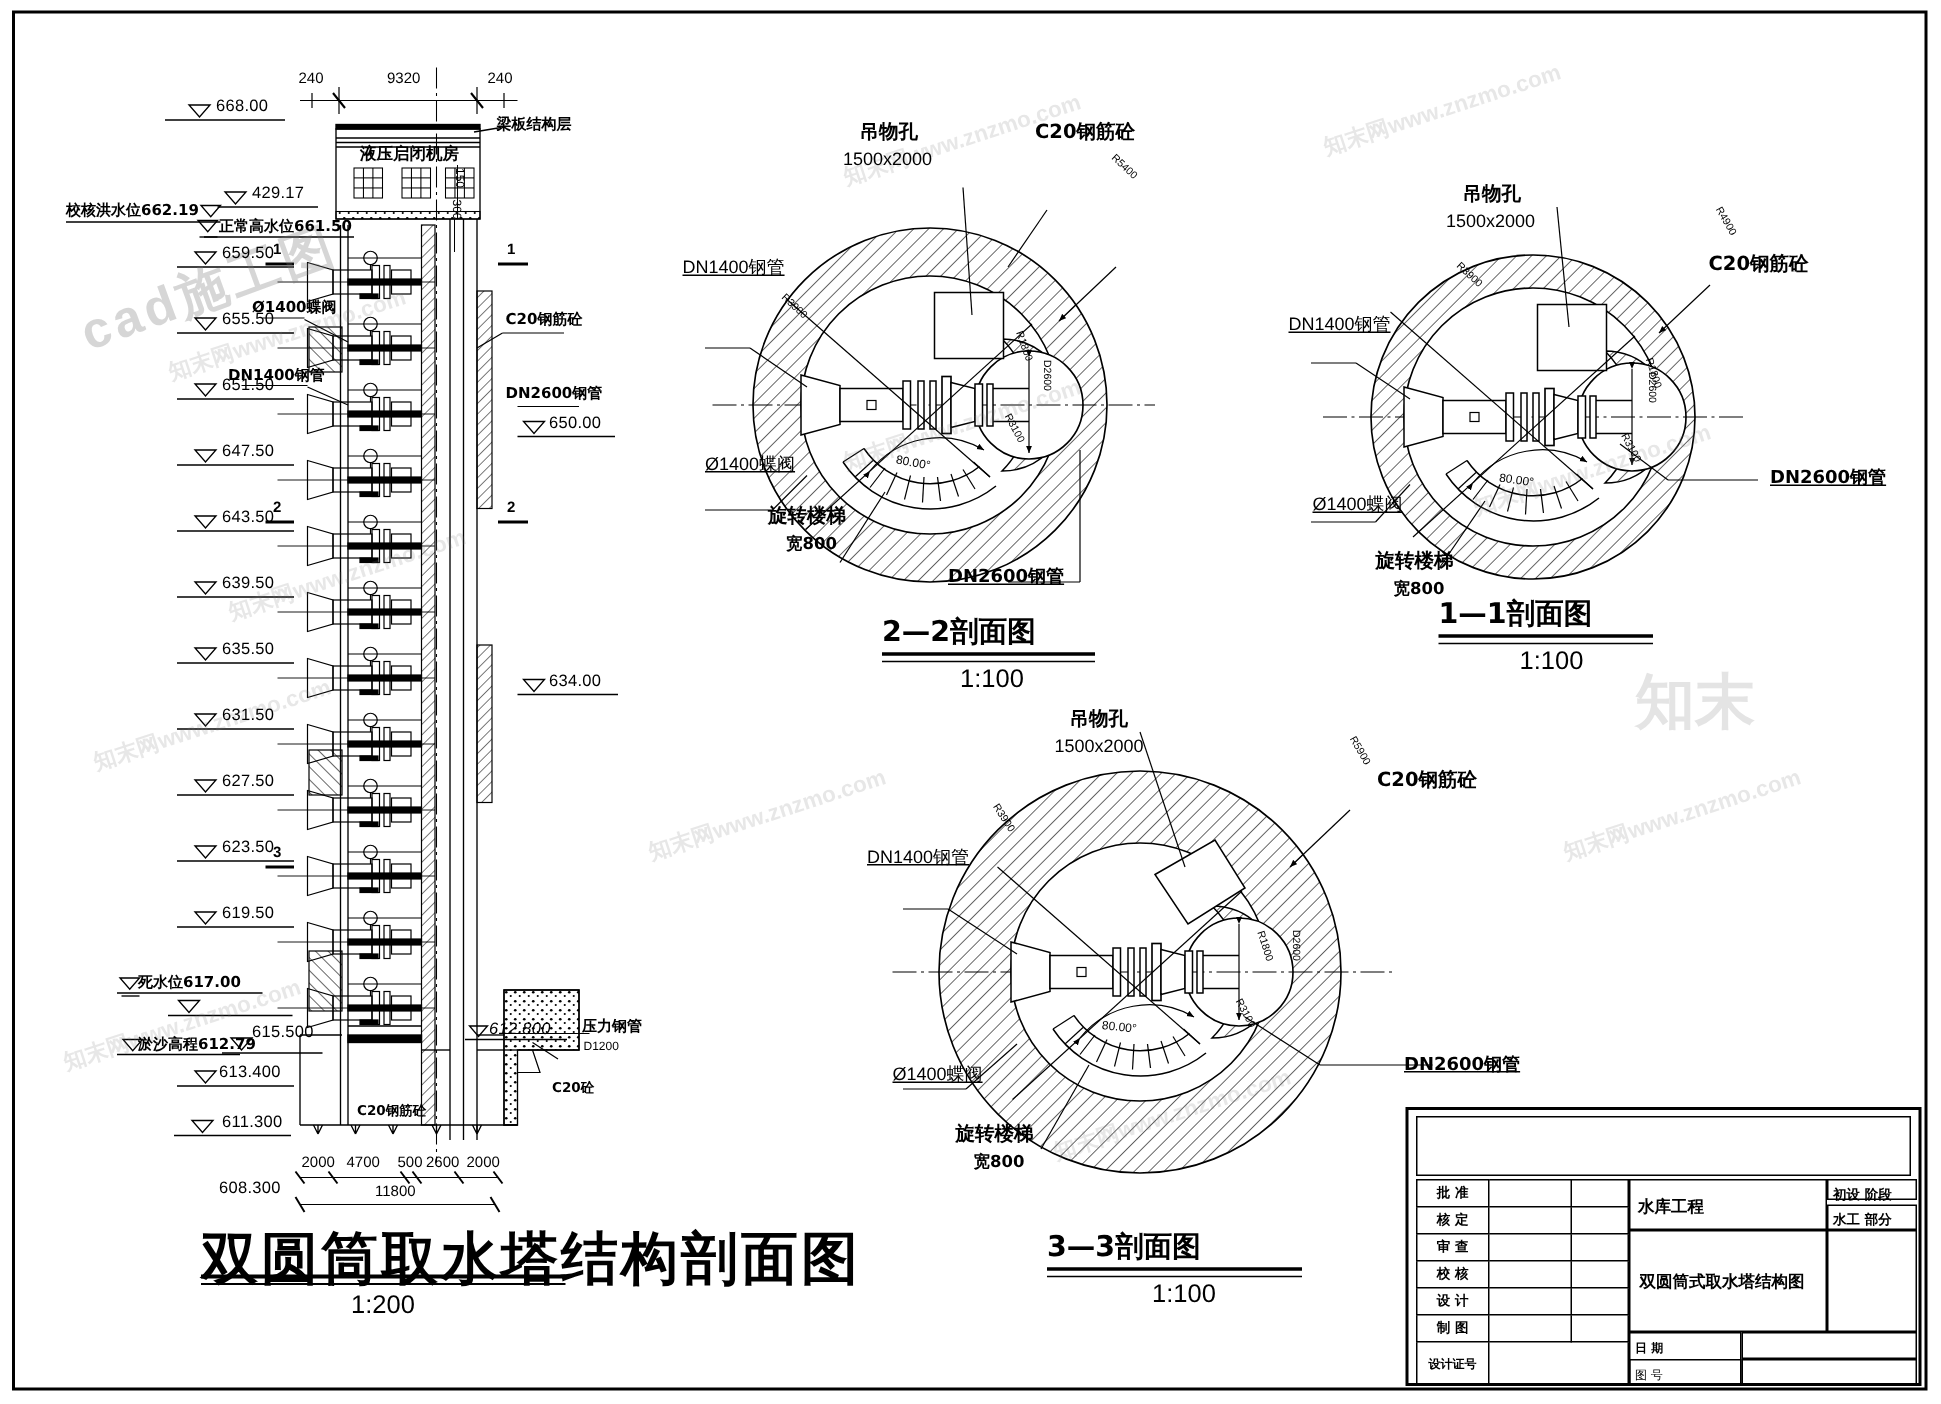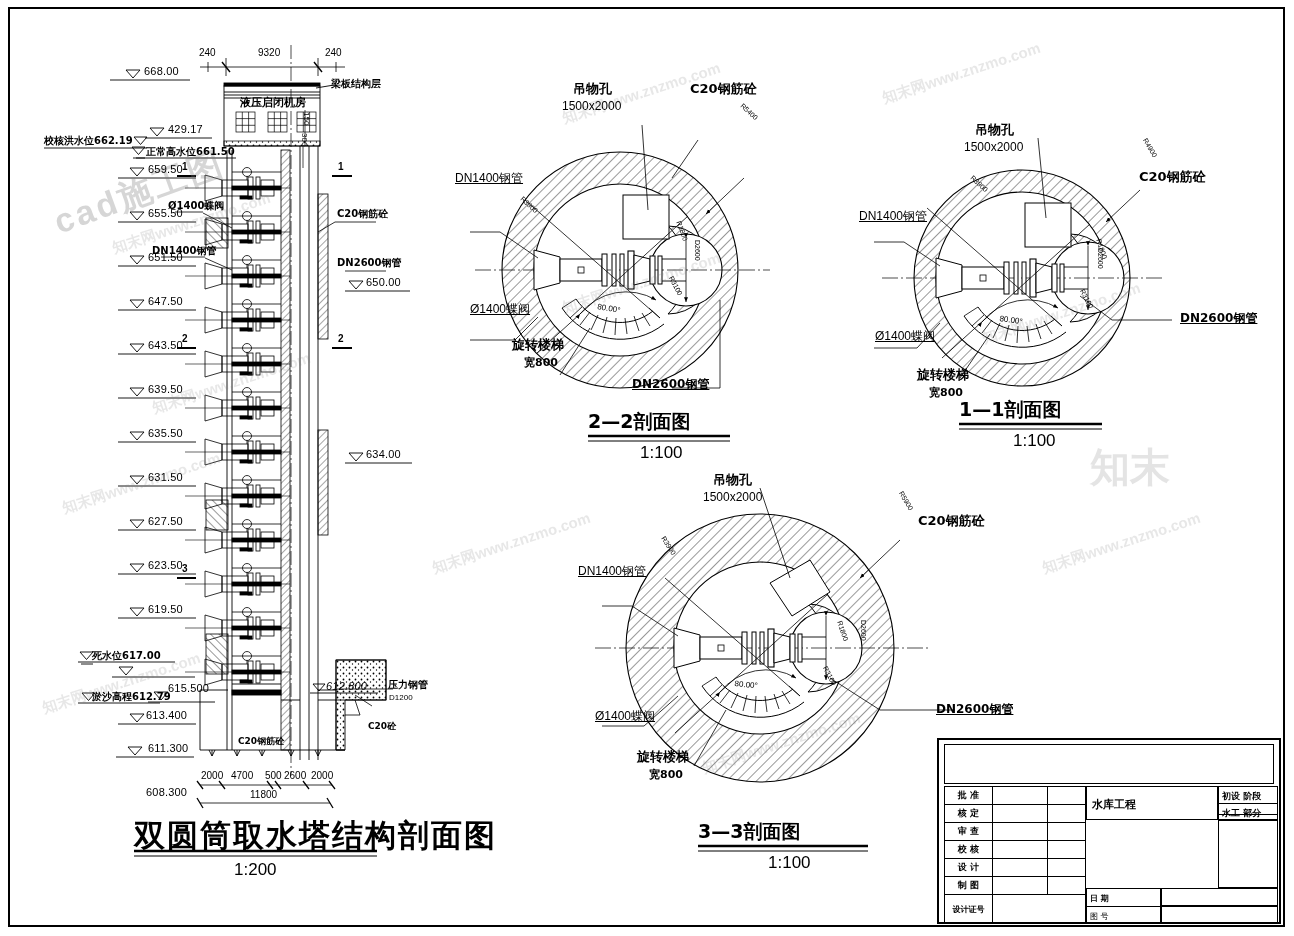--- a/index.html
+++ b/index.html
@@ -7,21 +7,21 @@
        font-family:"Liberation Sans","DejaVu Sans",sans-serif;color:#000;}
   #sheet{position:absolute;left:0;top:0;width:1294px;height:936px;}
   .frame{position:absolute;left:8px;top:7px;width:1277px;height:920px;border:2px solid #000;box-sizing:border-box;}
   svg{position:absolute;left:0;top:0;width:1294px;height:936px;overflow:visible;}
   .lbl{position:absolute;white-space:nowrap;line-height:1;}
   .cn{font-family:"DejaVu Sans","Liberation Sans",sans-serif;font-weight:bold;}
   .elev{font-size:11px;letter-spacing:.2px;}
   .dim{font-size:10px;}
   .tiny{font-size:8px;}
   .tiny2{font-size:7px;}
-  .big{font-size:31px;font-weight:bold;letter-spacing:2px;}
+  .big{font-size:38px;font-weight:bold;letter-spacing:2px;}
   .med{font-size:19px;font-weight:bold;}
   .scale{font-size:17px;}
   .rot{transform-origin:left top;}
   .wm{position:absolute;color:rgba(120,120,120,.18);font-size:15px;white-space:nowrap;
       transform:rotate(-18deg);transform-origin:left top;pointer-events:none;font-weight:bold;}
   .wmbig{position:absolute;color:rgba(130,130,130,.22);font-size:52px;font-weight:bold;
       white-space:nowrap;pointer-events:none;font-family:"DejaVu Sans",sans-serif;}
   .wmid{position:absolute;color:rgba(120,120,120,.30);font-size:34px;font-weight:bold;
       letter-spacing:3px;white-space:nowrap;pointer-events:none;}
   table.tb{position:absolute;border-collapse:collapse;}
@@ -746,21 +746,24 @@
       <tr style="height:28px;">
             <td style="font-size:8px;height:28px;">设计证号</td>
             <td colspan="2"></td>
           </tr>
     </tbody>
       </table>
 
     <div style="position:absolute;left:147px;top:46px;width:132px;height:34px;border:1px solid #000;box-sizing:border-box;">
       <span class="cn" style="position:absolute;left:5px;top:10px;font-size:11px;font-weight:bold;">水库工程</span>
     </div>
-    <div style="position:absolute;left:279px;top:46px;width:60px;height:29px;border:1px solid #000;box-sizing:border-box;">
+    <div style="position:absolute;left:147px;top:80px;width:132px;height:68px;border:1px solid #000;box-sizing:border-box;">
+      <span class="cn" style="position:absolute;left:6px;top:26px;font-size:11px;font-weight:bold;">双圆筒式取水塔结构图</span>
+    </div>
+    <div style="position:absolute;left:279px;top:46px;width:60px;height:14px;border:1px solid #000;box-sizing:border-box;">
       <span class="cn" style="position:absolute;left:3px;top:3px;font-size:9px;font-weight:bold;">初设 阶段</span>
     </div>
     <div style="position:absolute;left:279px;top:63px;width:60px;height:17px;border:1px solid #000;box-sizing:border-box;">
       <span class="cn" style="position:absolute;left:3px;top:3px;font-size:9px;font-weight:bold;">水工 部分</span>
     </div>
     <div style="position:absolute;left:279px;top:80px;width:60px;height:68px;border:1px solid #000;box-sizing:border-box;"></div>
 
     <div style="position:absolute;left:147px;top:148px;width:75px;height:36px;border:1px solid #000;box-sizing:border-box;">
       <span class="cn" style="position:absolute;left:3px;top:4px;font-size:8px;font-weight:bold;">日 期</span>
     </div>

